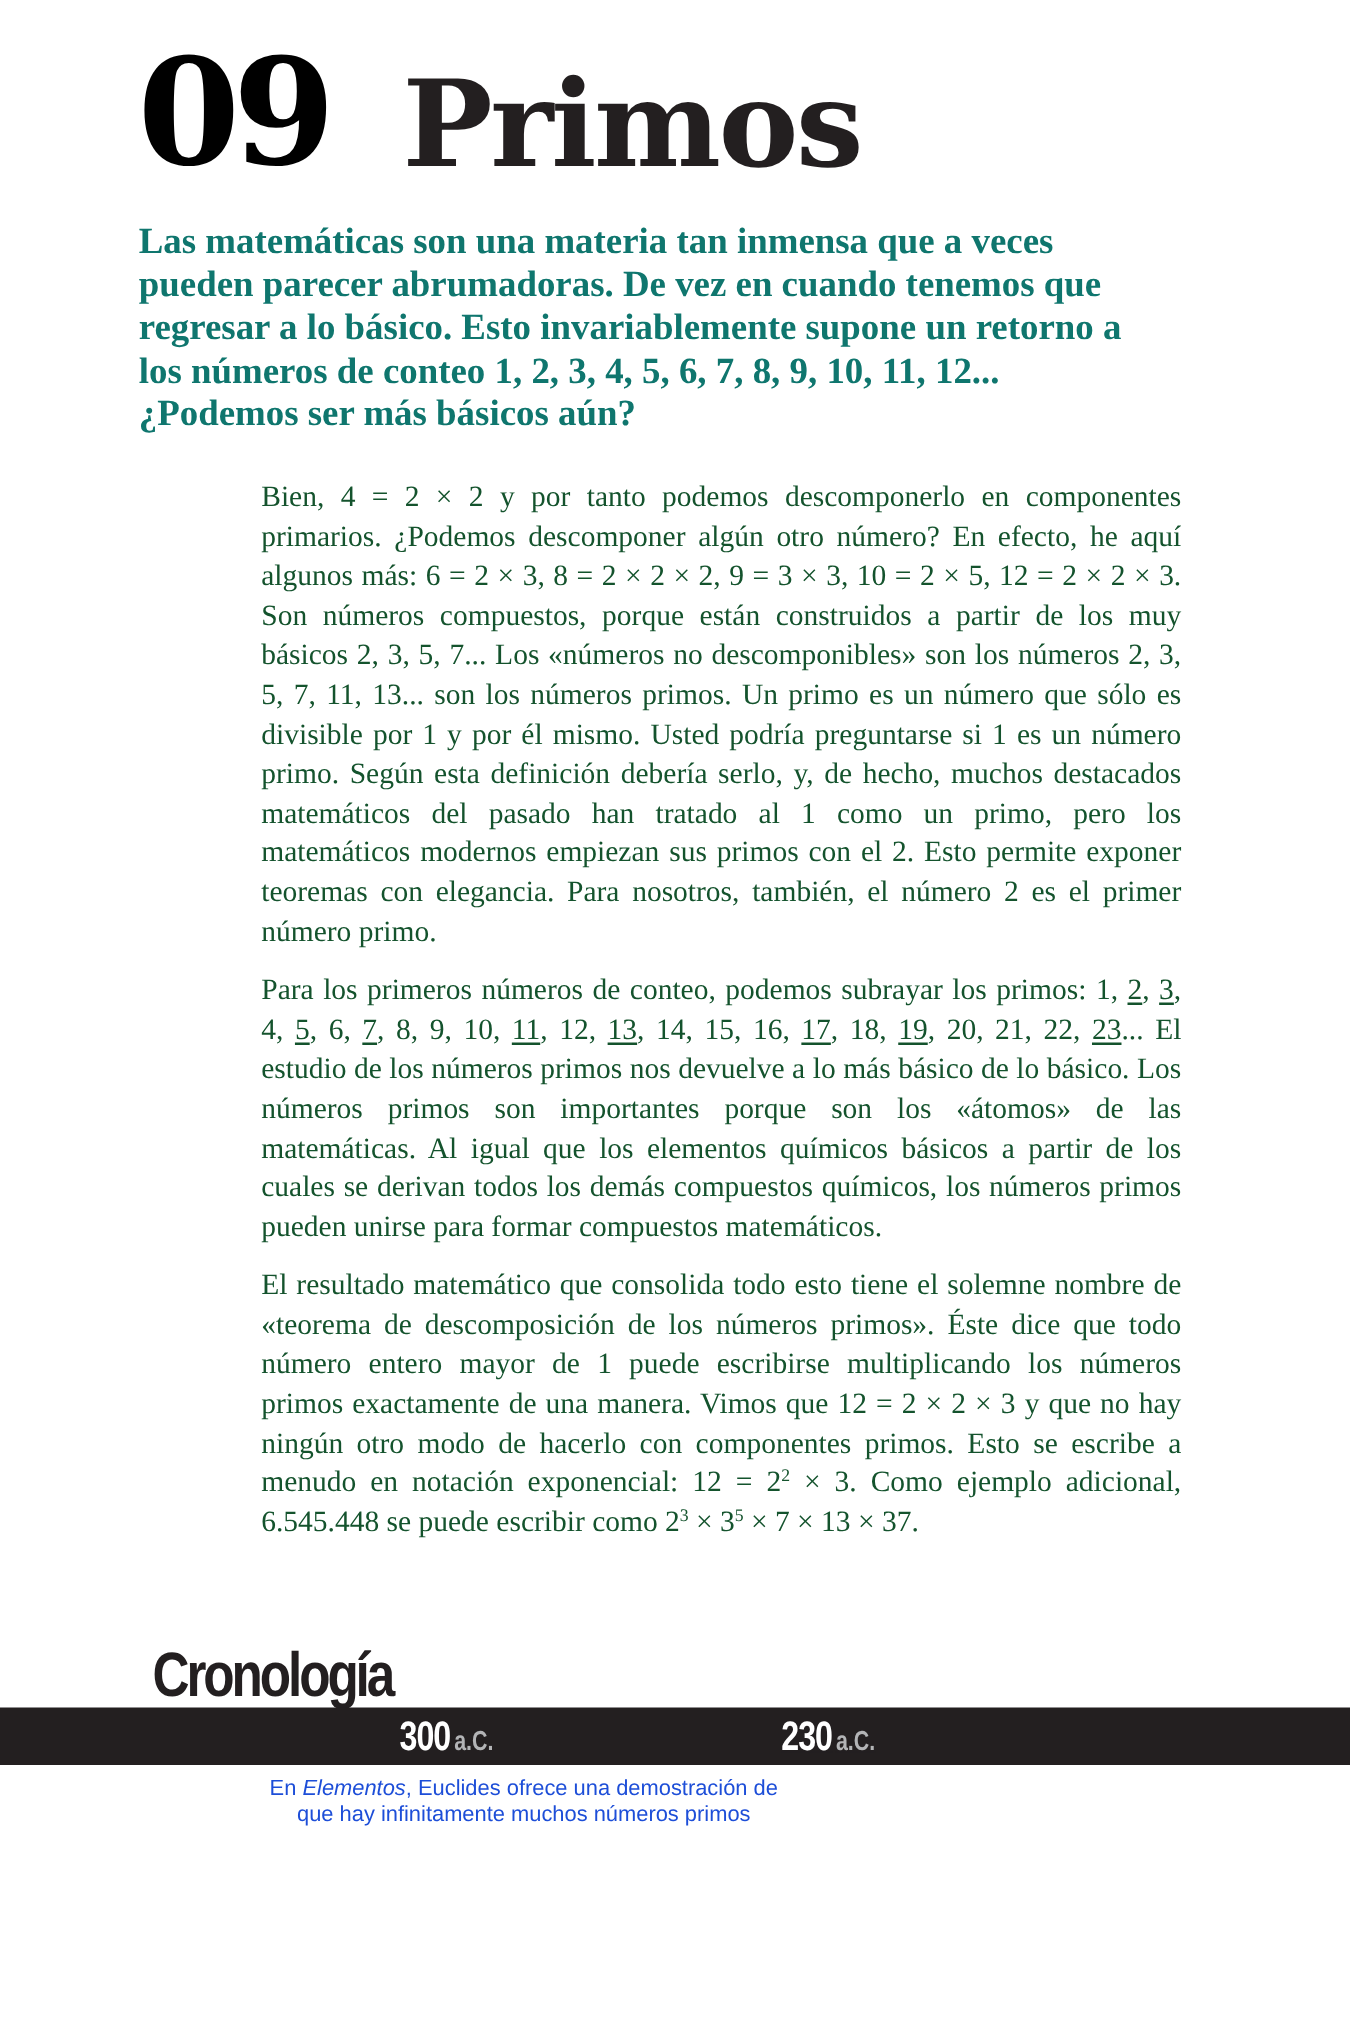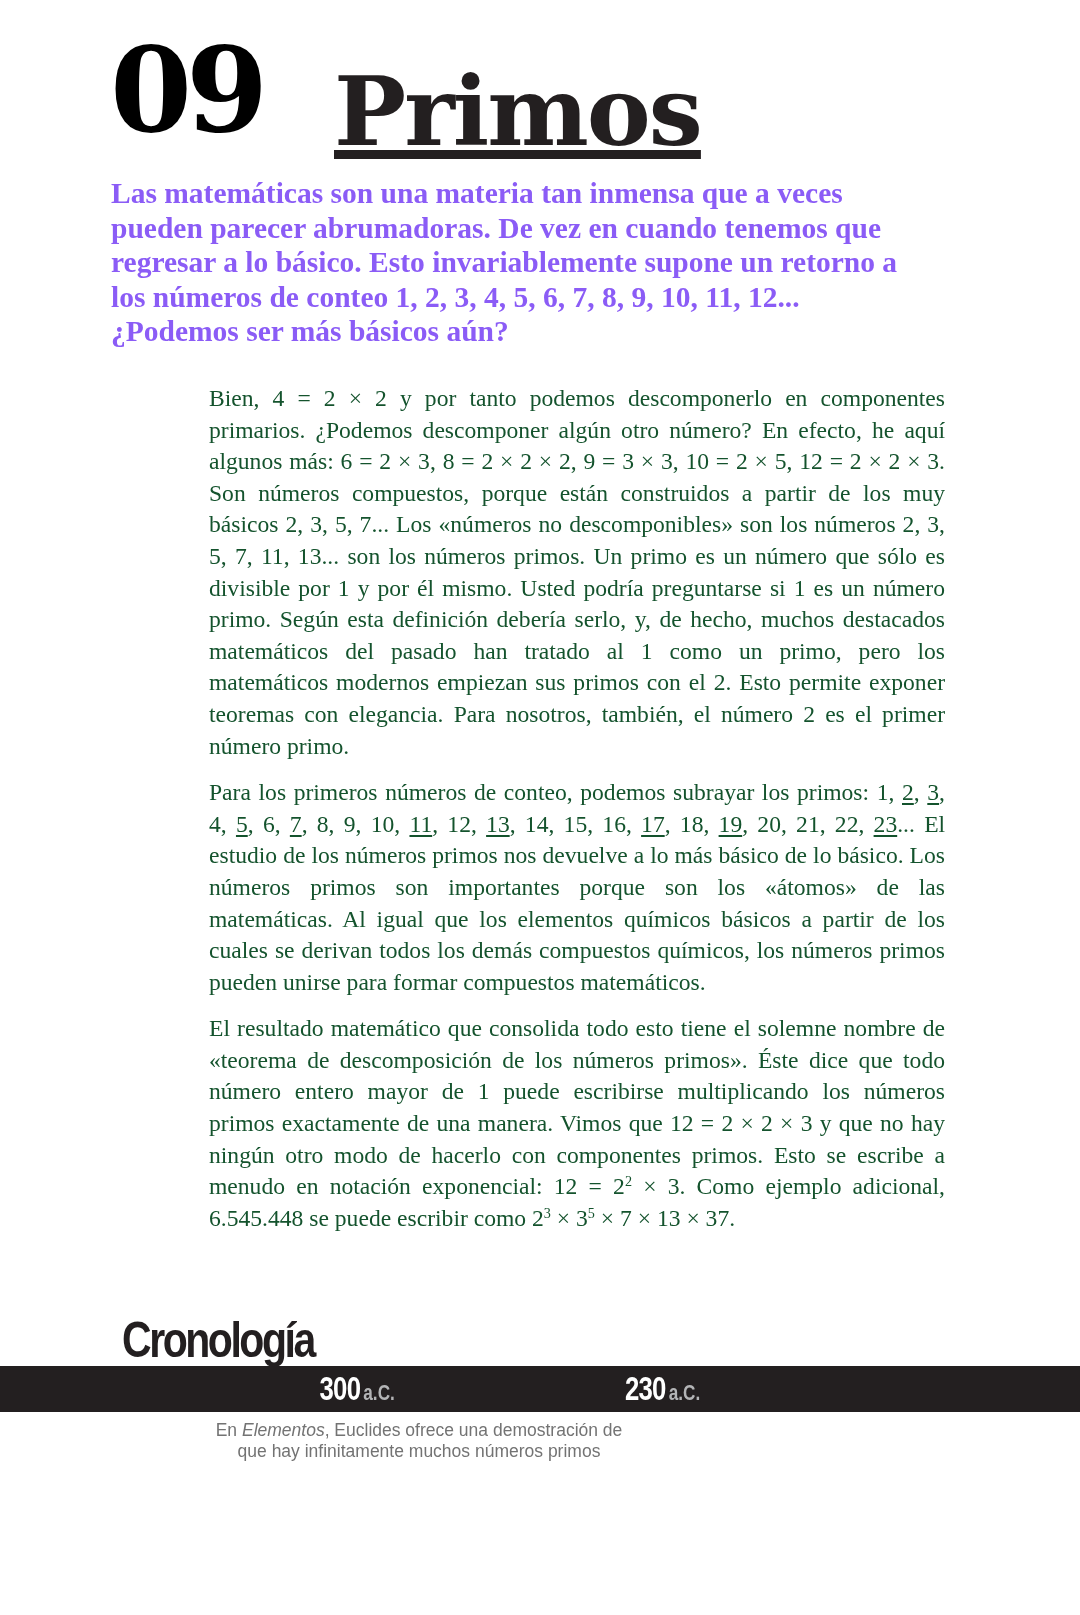--- a/index.html
+++ b/index.html
@@ -1,41 +1,41 @@
 <!DOCTYPE html>
 <html><head>
 <meta charset="utf-8">
 <style>
   html, body { margin: 0; padding: 0; background: #ffffff; }
   body { width: 1080px; height: 1615px; position: relative; overflow: hidden; color: #231f20; }
   .chapter-head { position: absolute; left: 110px; top: 30px; height: 120px; white-space: nowrap; }
   .chapter-num { position: absolute; left: 0; top: 0; font-family: "DejaVu Serif", serif; font-weight: bold; font-size: 118px; line-height: 120px; color: #000000; letter-spacing: -6px; }
   .chapter-title { position: absolute; left: 208px; top: 6px; font-family: "DejaVu Serif", serif; font-weight: bold; font-size: 96px; line-height: 120px; color: #231f20; letter-spacing: -2px; }
-  .lead { position: absolute; left: 111px; top: 176px; width: 820px; font-family: "Liberation Serif", serif; font-weight: bold; font-size: 29.5px; line-height: 34.5px; color: #8b5cf6; margin: 0; }
+  .lead { position: absolute; left: 111px; top: 176px; width: 820px; font-family: "Liberation Serif", serif; font-weight: bold; font-size: 29.5px; line-height: 34.5px; color: #0f766e; margin: 0; }
   .body-text { position: absolute; left: 209px; top: 383px; width: 736px; font-family: "Liberation Serif", serif; font-size: 23.6px; line-height: 31.6px; color: #14532d; text-align: justify; }
   .body-text p { margin: 0 0 15px 0; }
   .u { text-decoration: underline; text-underline-offset: 3px; }
   sup { font-size: 60%; line-height: 0; vertical-align: 0.6em; }
   .timeline-title { position: absolute; left: 122px; top: 1312px; font-family: "Liberation Sans", sans-serif; font-weight: bold; font-size: 50px; line-height: 56px; color: #231f20; letter-spacing: -3px; transform: scaleX(0.82); transform-origin: left top; }
   .timeline-bar { position: absolute; left: 0; top: 1366px; width: 1080px; height: 46px; background: #231f20; }
   .tl-item { position: absolute; top: 1366px; width: 380px; }
   .tl-item.i0 { left: 209px; text-align: center; }
   .tl-item.i1 { left: 625px; text-decoration: underline; }
   .tl-year { height: 46px; line-height: 46px; font-family: "Liberation Sans", sans-serif; white-space: nowrap; transform: scaleX(0.78); transform-origin: left center; }
   .tl-year .num { font-weight: bold; font-size: 33px; color: #ffffff; letter-spacing: -1px; }
   .tl-year .era { font-weight: bold; font-size: 22px; color: #b3b4b6; margin-left: 4px; }
-  .tl-desc { margin-top: 8px; font-family: "Liberation Sans", sans-serif; font-size: 17.5px; line-height: 21px; color: #737373; width: 420px; }
+  .tl-desc { margin-top: 8px; font-family: "Liberation Sans", sans-serif; font-size: 17.5px; line-height: 21px; color: #1d4ed8; width: 420px; }
   .tl-desc i { font-style: italic; }
 </style>
 </head>
 <body>
 
 <div class="chapter-head">
   <span class="chapter-num">09</span>
-  <h1 class="chapter-title" style="margin:16px;text-decoration:underline;">Primos</h1>
+  <h1 class="chapter-title" style="margin:4px;">Primos</h1>
 </div>
 
 <p class="lead">Las matemáticas son una materia tan inmensa que a veces pueden parecer abrumadoras. De vez en cuando tenemos que regresar a lo básico. Esto invariablemente supone un retorno a los números de conteo 1, 2, 3, 4, 5, 6, 7, 8, 9, 10, 11, 12... ¿Podemos ser más básicos aún?</p>
 
 <div class="body-text">
   <p>Bien, 4 = 2 × 2 y por tanto podemos descomponerlo en componentes primarios. ¿Podemos descomponer algún otro número? En efecto, he aquí algunos más: 6 = 2 × 3, 8 = 2 × 2 × 2, 9 = 3 × 3, 10 = 2 × 5, 12 = 2 × 2 × 3. Son números compuestos, porque están construidos a partir de los muy básicos 2, 3, 5, 7... Los «números no descomponibles» son los números 2, 3, 5, 7, 11, 13... son los números primos. Un primo es un número que sólo es divisible por 1 y por él mismo. Usted podría preguntarse si 1 es un número primo. Según esta definición debería serlo, y, de hecho, muchos destacados matemáticos del pasado han tratado al 1 como un primo, pero los matemáticos modernos empiezan sus primos con el 2. Esto permite exponer teoremas con elegancia. Para nosotros, también, el número 2 es el primer número primo.</p>
   <p><span>Para los primeros números de conteo, podemos subrayar los primos: </span><span id="prime-seq"><span>1</span>, <span class="u">2</span>, <span class="u">3</span>, <span>4</span>, <span class="u">5</span>, <span>6</span>, <span class="u">7</span>, <span>8</span>, <span>9</span>, <span>10</span>, <span class="u">11</span>, <span>12</span>, <span class="u">13</span>, <span>14</span>, <span>15</span>, <span>16</span>, <span class="u">17</span>, <span>18</span>, <span class="u">19</span>, <span>20</span>, <span>21</span>, <span>22</span>, <span class="u">23</span></span><span>... El estudio de los números primos nos devuelve a lo más básico de lo básico. Los números primos son importantes porque son los «átomos» de las matemáticas. Al igual que los elementos químicos básicos a partir de los cuales se derivan todos los demás compuestos químicos, los números primos pueden unirse para formar compuestos matemáticos.</span></p>
   <p><span>El resultado matemático que consolida todo esto tiene el solemne nombre de «teorema de descomposición de los números primos». Éste dice que todo número entero mayor de 1 puede escribirse multiplicando los números primos exactamente de una manera. Vimos que 12 = 2 × 2 × 3 y que no hay ningún otro modo de hacerlo con componentes primos. Esto se escribe a menudo en notación exponencial: 12 = 2</span><sup>2</sup><span> × 3. Como ejemplo adicional, 6.545.448 se puede escribir como 2</span><sup>3</sup><span> × 3</span><sup>5</sup><span> × 7 × 13 × 37.</span></p>
 </div>
 

